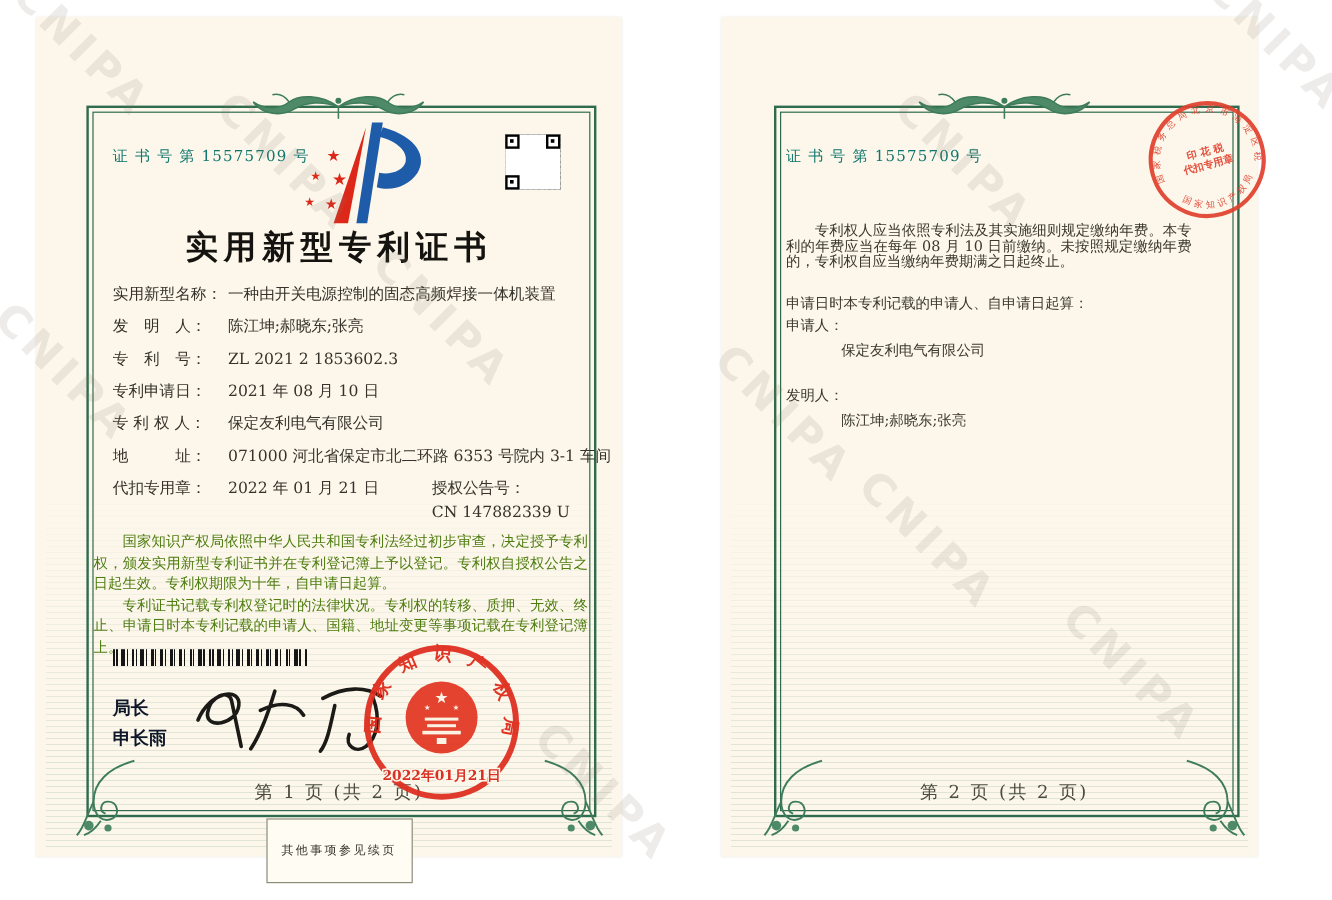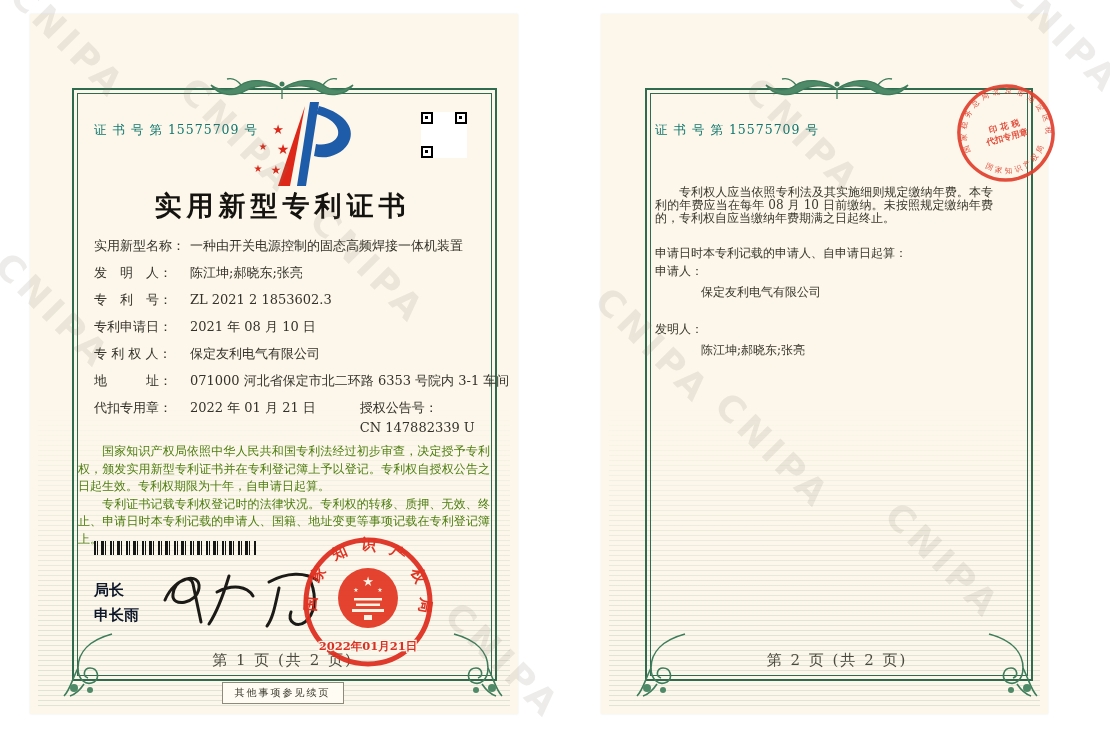--- a/index.html
+++ b/index.html
@@ -74,21 +74,21 @@
   .pagefooter{
     position:absolute;top:637px;text-align:center;
     font-size:15px;letter-spacing:2px;color:#4c4a40;
   }
   #footer1{left:42px;width:421px;}
   #footer2{left:44px;width:384px;}
 
   .notewrap{position:absolute;left:42px;top:668px;width:421px;display:flex;justify-content:center;}
   .notebox{
     border:1px solid #8e8b7b;background:#fefcf3;
-    font-size:10px;letter-spacing:2px;padding:3px 12px;color:#3a372c;
+    font-size:10px;letter-spacing:2px;padding:19px 12px;color:#3a372c;
   }
 
   .p2text{position:absolute;font-size:12px;line-height:13px;color:#3a372c;}
   #p2para{left:54px;top:172px;width:338px;text-align:justify;}
   #p2para p{margin:0;text-indent:2em;}
 
   .qr{
     position:absolute;left:391px;top:98px;width:46px;height:46px;background:#fff;
     background-image:
       repeating-linear-gradient(90deg,#000 0 2px,transparent 2px 5px,#000 5px 6px,transparent 6px 9px),

